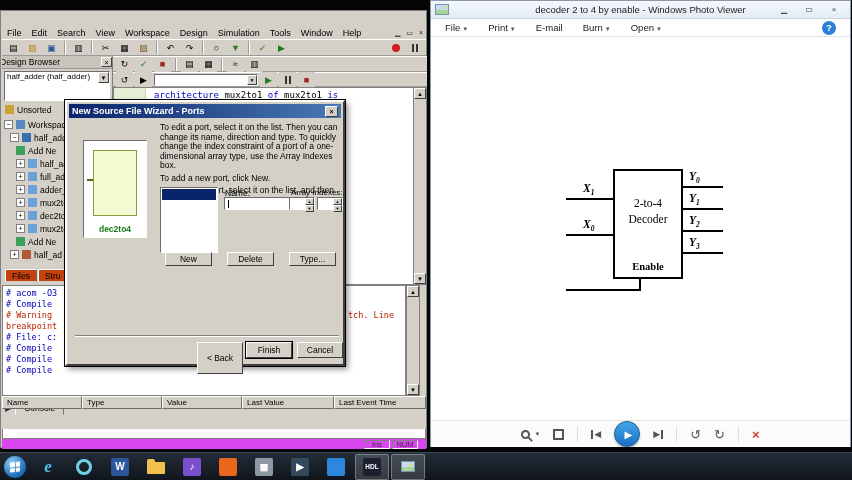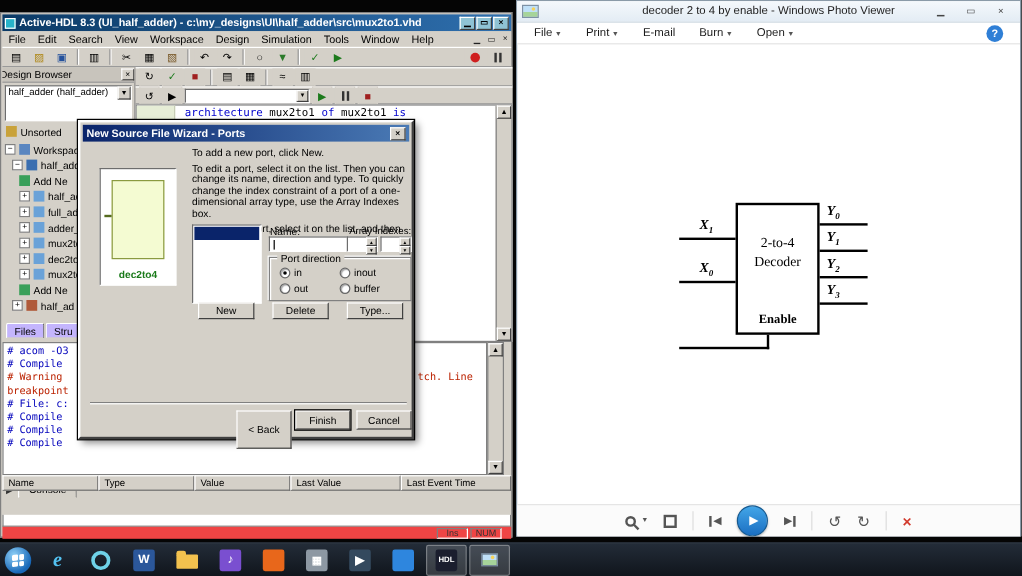--- a/index.html
+++ b/index.html
@@ -26,40 +26,40 @@
 #bpanel{left:1px;top:45px;width:111px;height:227px;background:#d4d0c8;border-right:1px solid #808080}
 .bp-header{height:13px;display:flex;align-items:center;font-size:8.5px;padding-left:1px;background:#c8c4bc;border-bottom:1px solid #9a9a9a;overflow:hidden;white-space:nowrap}
 .bp-header .ttl{margin-left:-3px}
 .bp-close{margin-left:auto;width:11px;height:10px;font-size:7px}
 .bp-combo{margin:2px 2px 0 2px;height:30px;display:flex;align-items:flex-start;font-size:8px;padding-left:2px;white-space:nowrap;overflow:hidden}
 .bp-combo .arrow{margin-left:auto;width:11px;height:11px;font-size:6px;flex:0 0 au.to}
 .bp-row{height:13px;display:flex;align-items:center;gap:3px;font-size:8.5px;white-space:nowrap;overflow:hidden}
 .exp{width:9px;height:9px;border:1px solid #808080;background:#fff;font-size:7px;line-height:7px;text-align:center;flex:0 0 auto}
 .nico{width:9px;height:9px;flex:0 0 auto}
 .bp-tabs{position:absolute;bottom:1px;left:1px;right:1px;height:14px;display:flex;align-items:flex-end;gap:1px;padding-left:2px;background:#d4d0c8}
-.bp-tab{height:13px;padding:0 6px;font-size:8.5px;display:flex;align-items:center;border:1px solid;border-color:#fff #6d6d6d #d4d0c8 #fff;background:#c4b5fd;border-radius:2px 2px 0 0}
+.bp-tab{height:13px;padding:0 6px;font-size:8.5px;display:flex;align-items:center;border:1px solid;border-color:#fff #6d6d6d #d4d0c8 #fff;background:#c2410c;border-radius:2px 2px 0 0}
 
 #editor{left:112px;top:76px;width:314px;height:198px;background:#fff;border:1px solid #808080}
 .ed-margin{position:absolute;left:0;top:0;bottom:0;width:32px;background:#e6edd6;border-right:1px solid #c7cdb6}
 .code-line{position:absolute;left:40px;top:2px;font:9px "DejaVu Sans Mono",monospace;white-space:pre}
 .kw{color:#0000cc}.id{color:#000}
 .vscroll{position:absolute;right:0;top:0;bottom:0;width:13px;background:#d4d0c8;border-left:1px solid #808080;display:flex;flex-direction:column;justify-content:space-between;align-items:center}
 .sbtn{width:12px;height:11px;font-size:6px}
 #console{left:1px;top:274px;width:404px;height:111px;background:#fff;border:1px solid #808080;overflow:hidden}
 .cline{height:11px;line-height:11px;font:8.5px "DejaVu Sans Mono",monospace;white-space:pre;padding-left:3px}
 .cblue{color:#0000bb}.cred{color:#bb2200}
 .cfrag{position:absolute;left:345px;top:24px;font:8.5px "DejaVu Sans Mono",monospace;color:#bb2200}
 #conscroll{left:405px;top:274px;width:14px;height:111px;background:#d4d0c8;border:1px solid #808080;display:flex;flex-direction:column;justify-content:space-between;align-items:center}
 .ctabrow{left:1px;top:387px;width:424px;height:17px;display:flex;align-items:flex-end;gap:4px;padding-left:3px}
 .ctab{height:15px;padding:0 8px;font-size:8.5px;display:flex;align-items:center;border:1px solid;border-color:#fff #6d6d6d #d4d0c8 #fff;background:#d4d0c8;border-radius:2px 2px 0 0}
 .play-mini{font-size:8px;color:#333;padding-bottom:2px}
 .sighead{left:1px;top:385px;width:424px;height:13px;display:flex}
 .sigcell{height:13px;font-size:8px;display:flex;align-items:center;padding-left:4px;border:1px solid;border-color:#fff #6d6d6d #6d6d6d #fff;background:#d4d0c8}
 .sigbody{left:1px;top:418px;width:424px;height:10px;background:#fff;border:1px solid #808080;border-top:none}
-.hdl-status{left:1px;top:428px;width:424px;height:10px;display:flex;justify-content:flex-end;gap:2px;align-items:center;padding-right:8px;background:#ef4444}
+.hdl-status{left:1px;top:428px;width:424px;height:10px;display:flex;justify-content:flex-end;gap:2px;align-items:center;padding-right:8px;background:#d946ef}
 .stcell{height:9px;min-width:26px;font-size:7.5px;display:flex;align-items:center;justify-content:center;border:1px solid;border-color:#808080 #fff #fff #808080;color:#333}
 
 #wizard{left:65px;top:100px;width:280px;height:266px;background:#d4d0c8;border:2px solid;border-color:#fff #404040 #404040 #fff;outline:1px solid #000;box-shadow:3px 3px 6px rgba(0,0,0,.45);z-index:60}
 .dlg-title{left:2px;top:2px;width:272px;height:14px;background:linear-gradient(90deg,#0a246a,#4a7ab5);color:#fff;font-size:9px;font-weight:bold;display:flex;align-items:center;padding:0 3px}
 .dlg-close{margin-left:auto;width:13px;height:11px;font-size:7px}
 .instr{left:93px;top:21px;width:183px;font-size:8.5px;line-height:9.5px;color:#000}
 .instr p{margin-bottom:3px}
 .preview{left:16px;top:38px;width:64px;height:98px}
 .comp-rect{position:absolute;left:9px;top:9px;width:44px;height:66px;background:#f4fbd2;border:1px solid #8a9a40}
 .comp-pin{position:absolute;left:3px;top:38px;width:6px;height:2px;background:#556b1f}
@@ -125,29 +125,20 @@
 .vol{width:0;height:0;border:4px solid transparent;border-right:7px solid #e8e8e8}
 .lang{font-size:8px}
 .clock{font-size:8px;line-height:9.5px;text-align:center}
 .showdesk{width:5px;height:28px;border-left:1px solid #3a4756;margin-left:4px}
 </style>
 </head>
 <body>
 
 <div id="hdl" class="abs">
 
-  <div class="abs hdl-title">
-    <span class="hdl-appicon"></span>
-    <span>Active-HDL 8.3 (UI_half_adder) - c:\my_designs\UI\half_adder\src\mux2to1.vhd</span>
-    <span style="margin-left:auto;display:flex;gap:1px">
-      <span class="btn95 winbtn">▁</span>
-      <span class="btn95 winbtn">▭</span>
-      <span class="btn95 winbtn">×</span>
-    </span>
-  </div>
 
   <div class="abs hdl-menubar">
     <span class="mi">File</span>
     <span class="mi">Edit</span>
     <span class="mi">Search</span>
     <span class="mi">View</span>
     <span class="mi">Workspace</span>
     <span class="mi">Design</span>
     <span class="mi">Simulation</span>
     <span class="mi">Tools</span>
@@ -334,22 +325,22 @@
   </div>
 </div>
 
 <div id="wizard" class="abs">
   <div class="abs dlg-title">
     <span>New Source File Wizard - Ports</span>
     <span class="btn95 dlg-close">×</span>
   </div>
 
   <div class="abs instr">
+    <p>To edit a port, select it on the list. Then you can change its name, direction and type. To quickly change the index constraint of a port of a one-dimensional array type, use the Array Indexes box.</p>
     <p>To add a new port, click New.</p>
-    <p>To edit a port, select it on the list. Then you can change its name, direction and type. To quickly change the index constraint of a port of a one-dimensional array type, use the Array Indexes box.</p>
     <p>To remove a port, select it on the list, and then click Delete.</p>
   </div>
 
   <div class="abs s preview">
     <div class="comp-rect"></div>
     <div class="comp-pin"></div>
     <div class="comp-label">dec2to4</div>
   </div>
 
   <div class="abs s listbox">
@@ -371,39 +362,20 @@
       </span>
   </div>
   <div class="abs s spin" style="left:250px;top:95px">
     <span class="val"></span>
     <span class="arr">
         <i>▲</i>
         <i>▼</i>
       </span>
   </div>
 
-  <div class="abs group">
-    <span class="legend">Port direction</span>
-    <span class="radio-row" style="left:8px;top:7px">
-        <span class="rdo on"></span>
-        <span>in</span>
-      </span>
-    <span class="radio-row" style="left:8px;top:20px">
-        <span class="rdo"></span>
-        <span>out</span>
-      </span>
-    <span class="radio-row" style="left:58px;top:7px">
-        <span class="rdo"></span>
-        <span>inout</span>
-      </span>
-    <span class="radio-row" style="left:58px;top:20px">
-        <span class="rdo"></span>
-        <span>buffer</span>
-      </span>
-  </div>
 
   <span class="abs btn95" style="left:98px;top:150px;width:47px;height:14px">New</span>
   <span class="abs btn95" style="left:160px;top:150px;width:47px;height:14px">Delete</span>
   <span class="abs btn95" style="left:222px;top:150px;width:47px;height:14px">Type...</span>
 
   <div class="abs dsep"></div>
 
   <span class="abs btn95" style="left:130px;top:240px;width:46px;height:32px">&lt; Back</span>
   <span class="abs btn95 def" style="left:179px;top:240px;width:46px;height:16px">Finish</span>
   <span class="abs btn95" style="left:230px;top:240px;width:46px;height:16px">Cancel</span>

